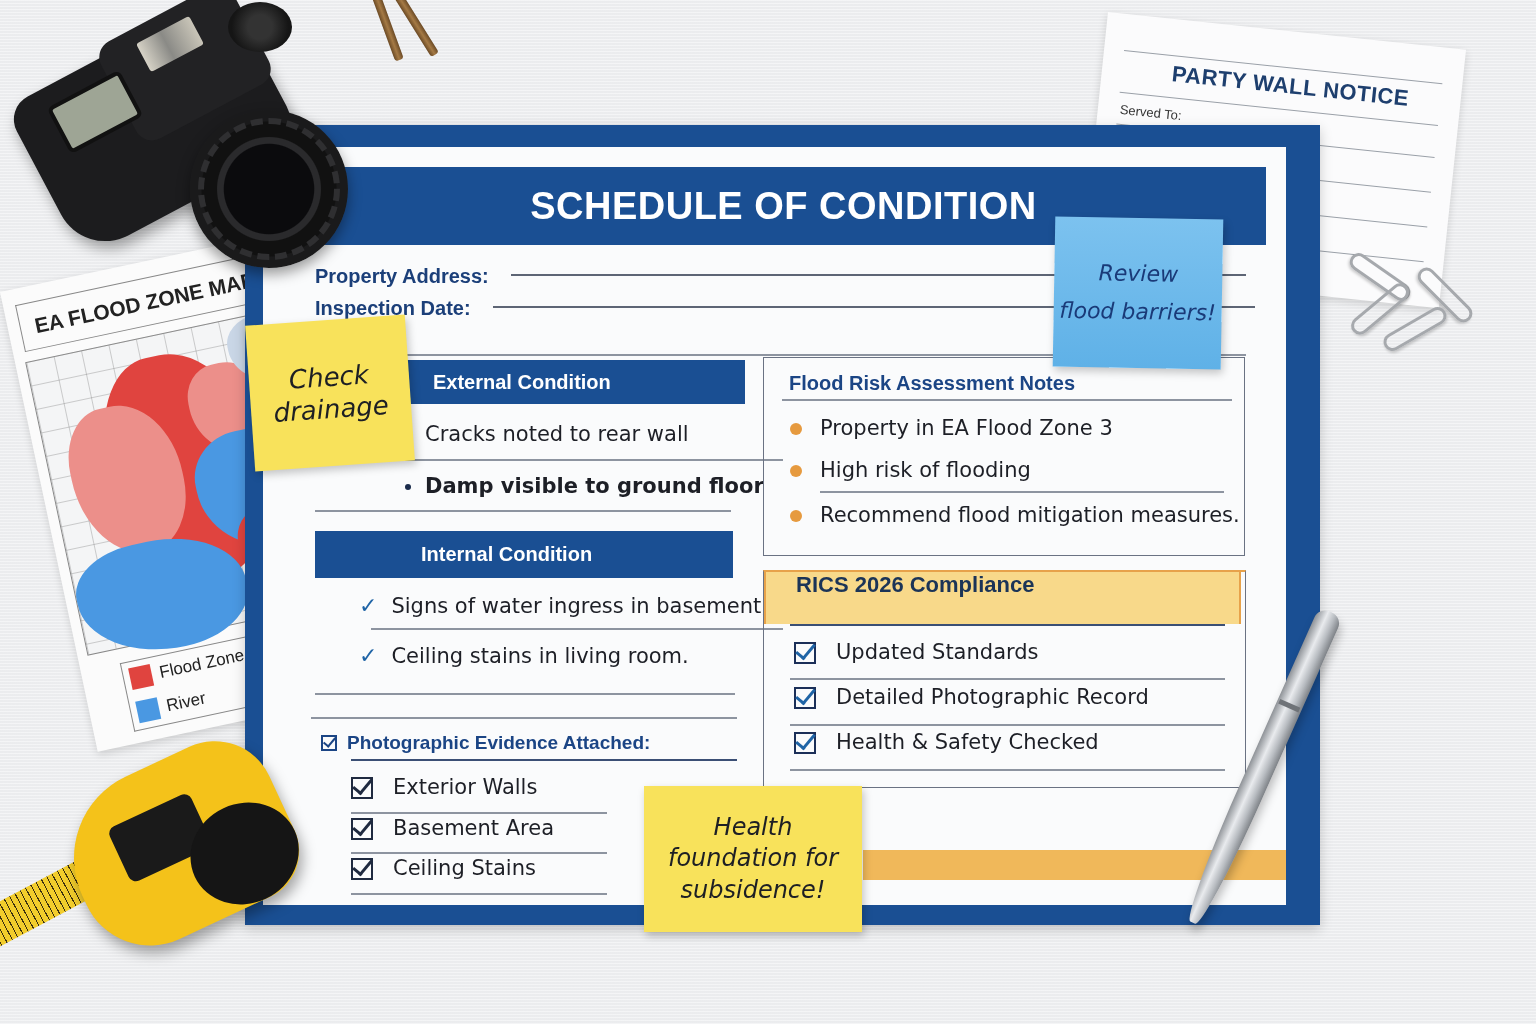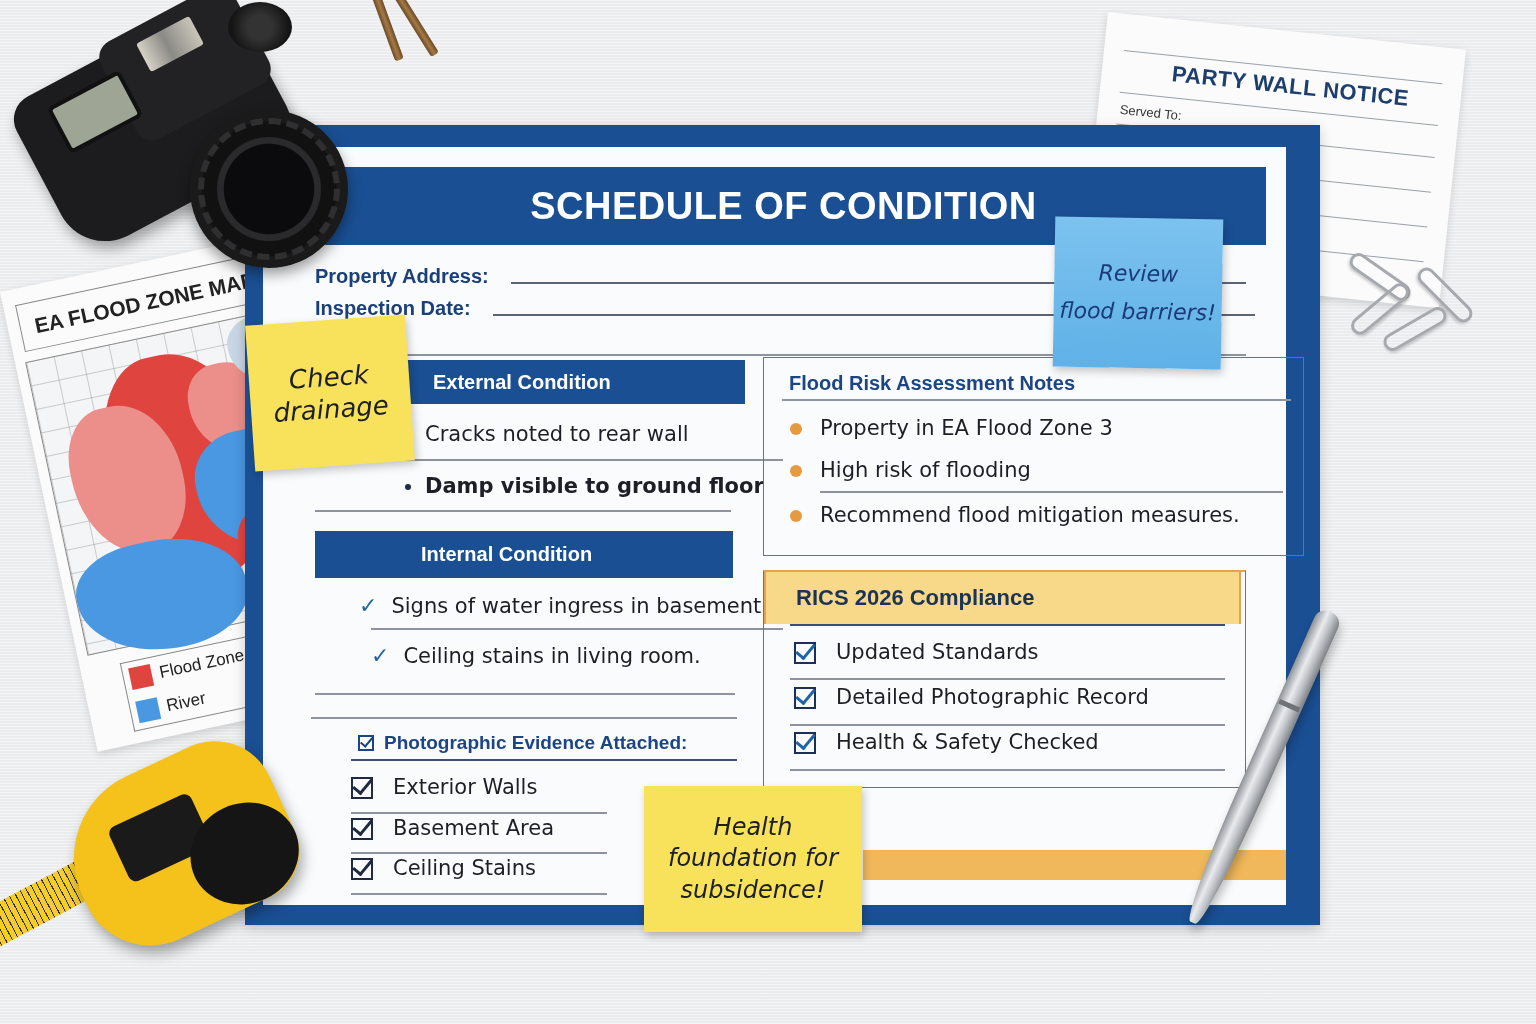--- a/index.html
+++ b/index.html
@@ -108,21 +108,21 @@
   }
   .title-band {
     position: absolute; left: 38px; top: 20px; right: 20px; height: 78px;
     background: #1a4f93; display: flex; align-items: center; justify-content: center;
   }
   .title-band span {
     color: #fff; font-family: "Liberation Sans", sans-serif; font-weight: bold;
     font-size: 38px; letter-spacing: 0.5px;
   }
   .field-row {
-    position: absolute; left: 52px; display: flex; align-items: flex-end; gap: 22px;
+    position: absolute; left: 52px; display: flex; align-items: center; gap: 22px;
   }
   .field-label {
     font-family: "Liberation Sans", sans-serif; font-weight: bold; font-size: 20px;
     color: #1b3f79; white-space: nowrap;
   }
   .field-line { height: 2px; background: #5d6575; margin-bottom: 4px; }
   .rule { position: absolute; height: 1.5px; background: #8d94a0; }
 
   .section-bar {
     position: absolute; background: #1a4f93; color: #fff;
@@ -130,56 +130,56 @@
     display: flex; align-items: center;
   }
   .hand {
     font-family: "DejaVu Sans", sans-serif; color: #1d1f26;
     font-size: 21px; position: absolute; white-space: nowrap;
   }
   .bullet-dot { display: inline-block; width: 6px; height: 6px; border-radius: 50%; background: #1b2c4c; margin-right: 14px; vertical-align: middle; }
   .check { color: #1f64a6; font-weight: bold; font-size: 22px; margin-right: 14px; }
 
   .flood-box {
-    position: absolute; left: 500px; top: 210px; width: 541px; height: 199px;
+    position: absolute; left: 500px; top: 210px; width: 482px; height: 199px;
     border: 1.5px solid #6a7283;
   }
   .flood-box .fhead {
     position: absolute; left: 25px; top: 14px; font-family: "Liberation Sans", sans-serif;
     font-weight: bold; font-size: 20px; color: #1b4585;
   }
   .orange-dot { display: inline-block; width: 12px; height: 12px; border-radius: 50%; background: #e69a3f; margin-right: 18px; vertical-align: middle; }
 
   .rics-box {
     position: absolute; left: 500px; top: 423px; width: 483px; height: 218px;
     border: 1.5px solid #6a7283; border-top: 2px solid #e7a24a;
   }
   .rics-head {
     position: absolute; left: 0; top: 0; right: 4px; height: 52px;
     background: #f8d98a; border-left: 2px solid #e7a24a; border-right: 2px solid #e7a24a;
-    display: flex; align-items: center; padding-left: 30px;
+    display: flex; padding-left: 30px;
     font-family: "Liberation Sans", sans-serif; font-weight: bold; font-size: 22px; color: #1b3457;
   }
   .cbox {
     display: inline-block; width: 22px; height: 22px; border: 2.5px solid #1f2a40;
     position: relative; margin-right: 20px; vertical-align: middle;
   }
   .cbox::after {
     content: ""; position: absolute; left: 4px; top: -4px; width: 8px; height: 16px;
     border-right: 3px solid #1f2a40; border-bottom: 3px solid #1f2a40; transform: rotate(40deg);
   }
   .cbox.blue { border-color: #1b2f58; }
   .cbox.blue::after { border-color: #1f64a6; }
 
   .orange-band {
     position: absolute; left: 600px; top: 703px; right: 0; height: 30px; background: #f0b85a;
   }
 
   .photo-head {
-    position: absolute; left: 58px; top: 585px; display: flex; align-items: center; gap: 10px; margin-left: 37px;
+    position: absolute; left: 58px; top: 585px; display: flex; align-items: center; gap: 10px;
   }
   .photo-head .ph-text {
     font-family: "Liberation Sans", sans-serif; font-weight: bold; font-size: 19px; color: #1b4585;
   }
   .small-cbox {
     display: inline-block; width: 16px; height: 16px; border: 2px solid #1b4585; position: relative;
   }
   .small-cbox::after {
     content: ""; position: absolute; left: 3px; top: -2px; width: 5px; height: 10px;
     border-right: 2px solid #1b4585; border-bottom: 2px solid #1b4585; transform: rotate(40deg);
@@ -296,21 +296,21 @@
     </div>
     <div class="rule" style="left:52px; width:416px; top:363px;"></div>
 
     <div class="section-bar" style="left:52px; top:384px; width:418px; height:47px; padding-left:106px;">
       <span>Internal Condition</span>
     </div>
     <div class="hand" style="left:96px; top:446px;">
       <span class="check">✓</span><span>Signs of water ingress in basement,</span>
     </div>
     <div class="rule" style="left:108px; width:412px; top:481px;"></div>
-    <div class="hand" style="left:108px; top:496px;">
+    <div class="hand" style="left:96px; top:496px;">
       <span class="check">✓</span><span>Ceiling stains in living room.</span>
     </div>
     <div class="rule" style="left:52px; width:420px; top:546px;"></div>
     <div class="rule" style="left:48px; width:426px; top:570px;"></div>
 
     <div class="photo-head">
       <span class="small-cbox"></span>
       <span class="ph-text">Photographic Evidence Attached:</span>
     </div>
     <div class="rule" style="left:88px; width:386px; top:612px; height:2px; background:#3b4f75;"></div>

